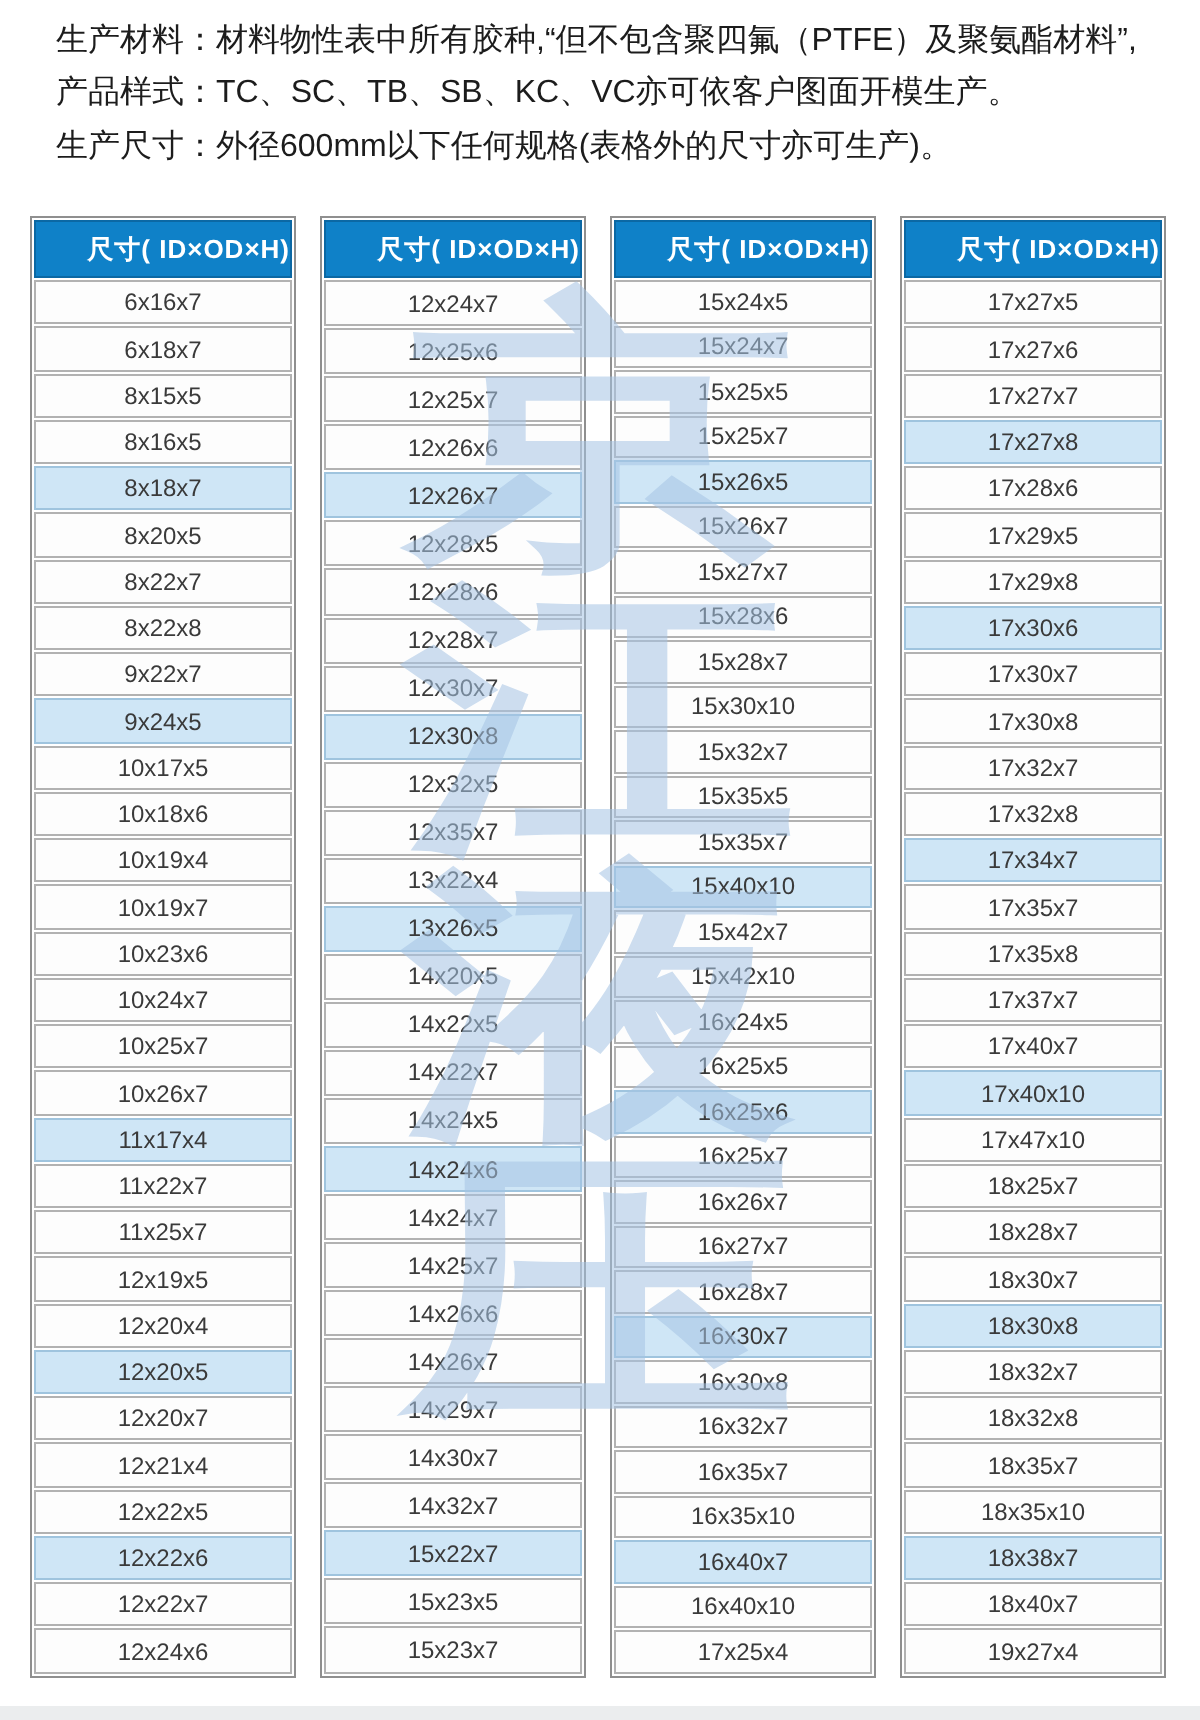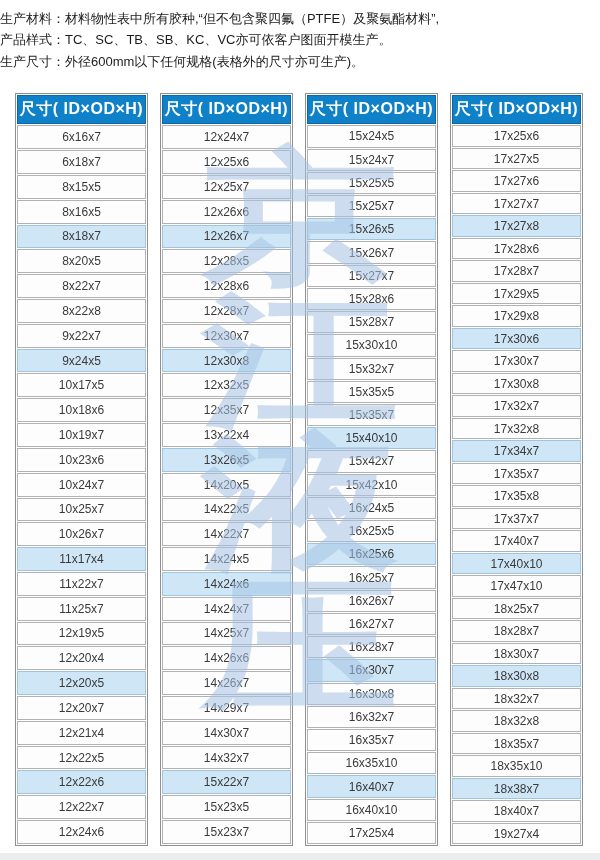--- a/index.html
+++ b/index.html
@@ -8,22 +8,22 @@
   }
   body {
     width: 600px;
     height: 860px;
     position: relative;
     overflow: hidden;
     background: #ffffff;
     font-family: "Liberation Sans", sans-serif;
   }
   .notes {
-    padding: 8px 10px 0 0;
-    font-size: 13px;
+    padding: 8px 10px 0 28px;
+    font-size: 16px;
     color: #1c1c1c;
     line-height: 1.65;
   }
   .notes p {
     margin: 0;
     white-space: nowrap;
   }
   .tables {
     display: flex;
     gap: 12px;
@@ -34,24 +34,24 @@
     border-spacing: 1px;
     border: 1px solid var(--table-border, #8f8f8f);
     width: 133px;
     table-layout: fixed;
     background: #ffffff;
   }
   table.size-table th {
     background: var(--header-bg, #0f81c8);
     border: 1px solid var(--header-border, #0b68a4);
     color: #ffffff;
-    font-size: 16px;
+    font-size: 13px;
     font-weight: bold;
     height: 27px;
-    text-align: center;
+    text-align: right;
     letter-spacing: 0.5px;
     padding: 0;
   }
   table.size-table td {
     border: 1px solid var(--cell-border, #b2b2b2);
     background: #fdfdfd;
     height: 19.5px;
     text-align: center;
     font-size: 12px;
     color: #3a3a3a;
@@ -140,20 +140,23 @@
           <tr class="hl">
             <td>9x24x5</td>
           </tr>
           <tr>
             <td>10x17x5</td>
           </tr>
           <tr>
             <td>10x18x6</td>
           </tr>
           <tr>
+            <td>10x19x4</td>
+          </tr>
+          <tr>
             <td>10x19x7</td>
           </tr>
           <tr>
             <td>10x23x6</td>
           </tr>
           <tr>
             <td>10x24x7</td>
           </tr>
           <tr>
             <td>10x25x7</td>
@@ -398,39 +401,33 @@
         </tbody>
       </table>
       <table class="size-table">
         <thead>
           <tr>
             <th>尺寸( ID×OD×H)</th>
           </tr>
         </thead>
         <tbody>
           <tr>
-            <td>17x25x6</td>
-          </tr>
-          <tr>
             <td>17x27x5</td>
           </tr>
           <tr>
             <td>17x27x6</td>
           </tr>
           <tr>
             <td>17x27x7</td>
           </tr>
           <tr class="hl">
             <td>17x27x8</td>
           </tr>
           <tr>
             <td>17x28x6</td>
-          </tr>
-          <tr>
-            <td>17x28x7</td>
           </tr>
           <tr>
             <td>17x29x5</td>
           </tr>
           <tr>
             <td>17x29x8</td>
           </tr>
           <tr class="hl">
             <td>17x30x6</td>
           </tr>

